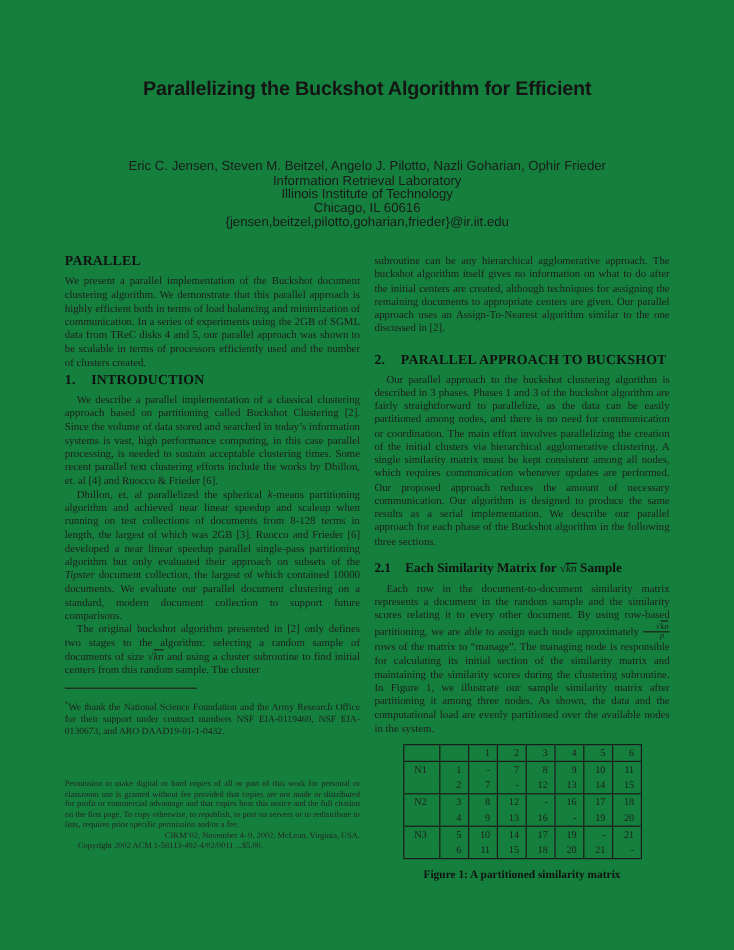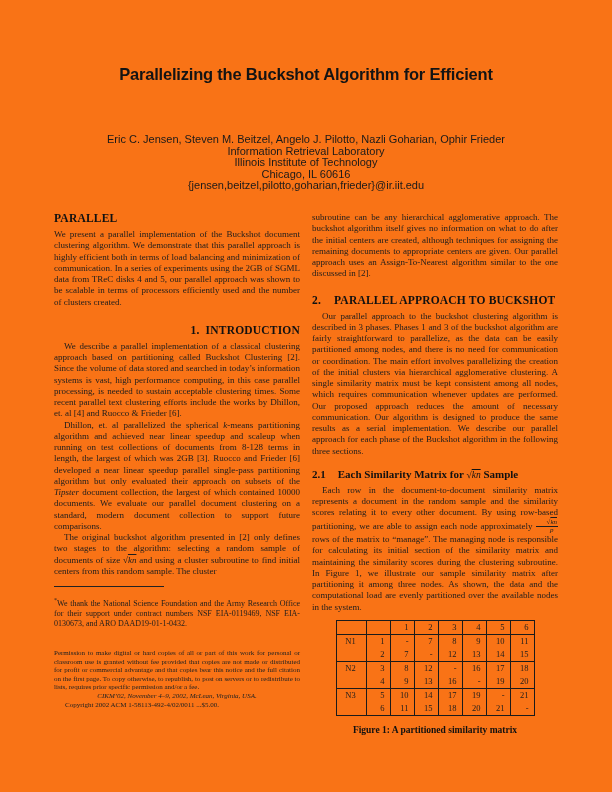--- a/index.html
+++ b/index.html
@@ -1,18 +1,18 @@
 <!DOCTYPE html>
 <html><head>
 <meta charset="utf-8">
 <style>
   html,body { margin:0; padding:0; background:#e8e8e8; }
   .page {
     position:relative; width:612px; height:792px; margin:0 auto;
-    background:#f97316; color:#1b1b1b;
+    background:#15803d; color:#1b1b1b;
     font-family:"Liberation Serif", serif;
     overflow:hidden;
   }
   
   .title-block { position:absolute; top:64px; left:0; width:612px; text-align:center; }
   .title {
     font-family:"Liberation Sans", sans-serif; font-weight:bold;
     font-size:16.5px; line-height:20px; letter-spacing:-0.2px; color:#141414;
   }
   .title sup { font-size:9px; vertical-align:super; }
@@ -21,21 +21,21 @@
   .author-names { font-size:11px; line-height:12px; margin-bottom:1px; }
   .affil { font-size:11px; line-height:11.4px; }
   
   .col { position:absolute; top:212px; width:246px; }
   .col-left  { left:54px; }
   .col-right { left:312px; }
   .h1 {
     font-size:11.5px; font-weight:bold; letter-spacing:0.2px;
     margin:0 0 5px 0; color:#111;
   }
-  .h1.spaced { margin-top:16px;text-align:right; }
+  .h1.spaced { margin-top:3px; }
   .h1 .h-num { display:inline-block; min-width:16px; margin-right:6px; }
   .h2 { font-size:11px; font-weight:bold; margin:11px 0 5px 0; color:#111; }
   .h2 .h-num { display:inline-block; margin-right:12px; }
   .h2 .math-light { font-weight:normal; font-size:9.5px; }
   .para {
     font-size:9px; line-height:11.25px; text-align:justify; margin:0; color:#1d1d1d;
   }
   .indent { text-indent:10px; }
   .ital { font-style:italic; }
   
@@ -49,21 +49,21 @@
   .frac .num { display:block; padding:0 1px;text-align:right; }
   
   .fn-rule { width:110px; border-top:1px solid #222; margin:9px 0 3px 0; height:0; }
   .footnote { font-size:8px; line-height:10px; text-align:justify; color:#1d1d1d; }
   .footnote sup { font-size:6px; }
   
   .permission {
     position:absolute; top:649px; left:54px; width:246px;
     font-size:7px; line-height:8.6px; text-align:justify; color:#222;
   }
-  .perm-conf { font-style:italic; text-align:center; }
+  .perm-conf { text-align:right; }
   .perm-copy { text-align:left;padding-left:11px; }
   
   .figure-wrap { margin-top:7px; text-align:center; }
   table.simmatrix {
     margin:0 auto; border-collapse:collapse; border:1px solid #1b1b1b;
     font-size:8.5px; line-height:10px; color:#1d1d1d;
   }
   .simmatrix th, .simmatrix td {
     border-left:1px solid #1b1b1b; border-right:1px solid #1b1b1b;
     padding:1.5px 5px 1.5px 3px; text-align:right; min-width:15px;

